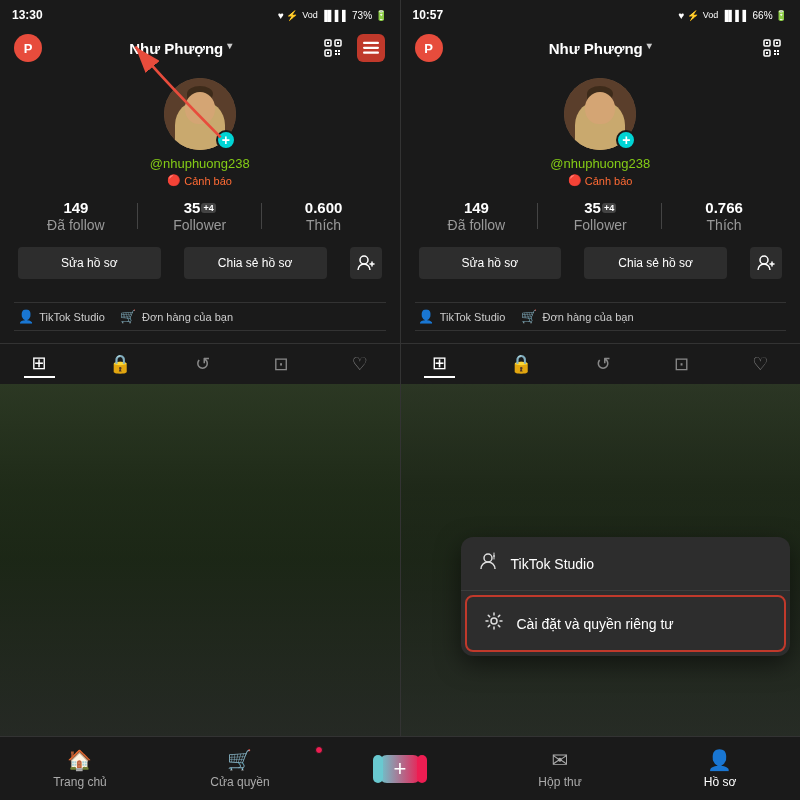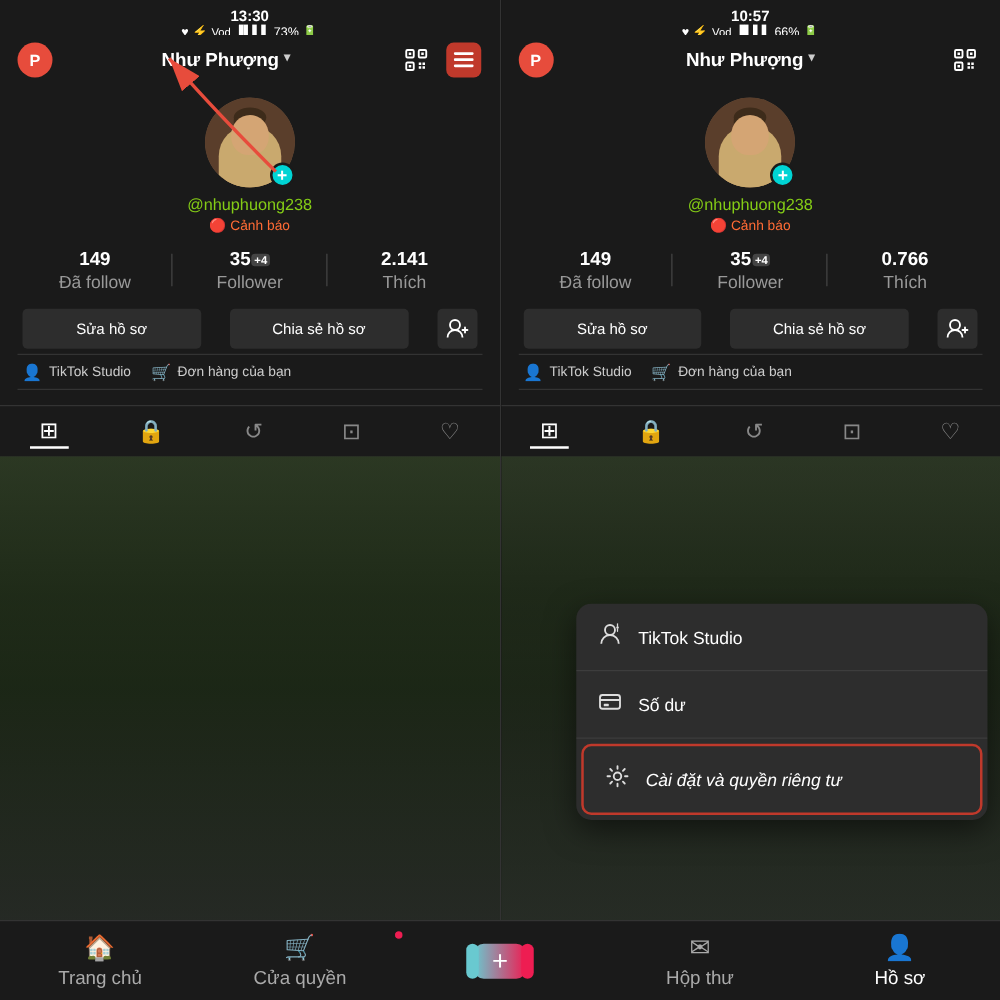--- a/index.html
+++ b/index.html
@@ -14,21 +14,20 @@
     }
 
     
     .status-bar {
       display: flex;
       justify-content: space-between;
       align-items: center;
       padding: 6px 12px 4px;
       background: #1a1a1a;
       height: 28px;
-      flex-direction: column;
     }
 
     .status-time {
       font-size: 12px;
       font-weight: 600;
       color: #fff;
     }
 
     .status-icons {
       display: flex;
@@ -226,21 +225,21 @@
       color: #999;
       margin-top: 1px;
     }
 
     
     .action-buttons {
       display: flex;
       gap: 23px;
       width: 100%;
       padding: 0 4px;
-      margin-bottom: 4px;
+      margin-bottom: 23px;
     }
 
     .action-btn {
       flex: 1;
       height: 32px;
       background: #2d2d2d;
       border: none;
       border-radius: 4px;
       color: #fff;
       font-size: 12px;
@@ -339,21 +338,21 @@
       cursor: pointer;
       flex: 1;
     }
 
     .bottom-nav-icon {
       font-size: 20px;
       color: #aaa;
     }
 
     .bottom-nav-label {
-      font-size: 15px;
+      font-size: 12px;
       color: #aaa;
       text-align: center;
     }
 
     .bottom-nav-item.active .bottom-nav-icon,
     .bottom-nav-item.active .bottom-nav-label {
       color: #fff;
     }
 
     .add-btn {
@@ -429,21 +428,20 @@
       padding: 14px 16px;
       cursor: pointer;
       border-bottom: 1px solid #3d3d3d;
     }
 
     .dropdown-item:last-child {
       border-bottom: none;
       border: 2px solid #c0392b;
       border-radius: 8px;
       margin: 4px;
-      font-style: italic;
     }
 
     .dropdown-item-icon {
       font-size: 18px;
       color: #ddd;
       width: 22px;
       text-align: center;
     }
 
     .dropdown-item-label {
@@ -563,21 +561,21 @@
         </div>
         <div class="stat-item">
           <div class="stat-number">
             <span>35</span>
             <sup class="stat-plus">+4</sup>
           </div>
           <div class="stat-label">Follower</div>
         </div>
         <div class="stat-item">
           <div class="stat-number">
-              <span>2.141</span>
+              <span>0.600</span>
             </div>
           <div class="stat-label">Thích</div>
         </div>
       </div>
 
       <div class="action-buttons">
         <button class="action-btn">Sửa hồ sơ</button>
         <button class="action-btn">Chia sẻ hồ sơ</button>
         <button class="action-btn-icon">
           <svg width="18" height="18" viewBox="0 0 18 18" fill="none">
@@ -747,30 +745,20 @@
           <svg width="20" height="20" viewBox="0 0 20 20" fill="none">
             <circle cx="10" cy="7" r="4" stroke="#ddd" stroke-width="1.5" fill="none"></circle>
             <path d="M3 18c0-3.866 3.134-7 7-7s7 3.134 7 7" stroke="#ddd" stroke-width="1.5" fill="none"></path>
             <circle cx="16" cy="5" r="1" fill="#ddd"></circle>
             <line x1="16" y1="2" x2="16" y2="4" stroke="#ddd" stroke-width="1" stroke-linecap="round"></line>
             <line x1="16" y1="6" x2="16" y2="8" stroke="#ddd" stroke-width="1" stroke-linecap="round"></line>
           </svg>
         </span>
         <span class="dropdown-item-label">TikTok Studio</span>
       </div>
-      <div class="dropdown-item">
-        <span class="dropdown-item-icon">
-          <svg width="20" height="20" viewBox="0 0 20 20" fill="none">
-            <rect x="2" y="5" width="16" height="11" rx="2" stroke="#ddd" stroke-width="1.5" fill="none"></rect>
-            <line x1="2" y1="9" x2="18" y2="9" stroke="#ddd" stroke-width="1.5"></line>
-            <rect x="5" y="12" width="4" height="2" rx="0.5" fill="#ddd"></rect>
-          </svg>
-        </span>
-        <span class="dropdown-item-label">Số dư</span>
-      </div>
       <div class="dropdown-item" style="border: 2px solid #c0392b; border-radius: 8px; margin: 4px;">
         <span class="dropdown-item-icon">
           <svg width="20" height="20" viewBox="0 0 20 20" fill="none">
             <circle cx="10" cy="10" r="3" stroke="#ddd" stroke-width="1.5" fill="none"></circle>
             <path d="M10 2v2M10 16v2M2 10h2M16 10h2M4.22 4.22l1.42 1.42M14.36 14.36l1.42 1.42M4.22 15.78l1.42-1.42M14.36 5.64l1.42-1.42" stroke="#ddd" stroke-width="1.5" stroke-linecap="round"></path>
           </svg>
         </span>
         <span class="dropdown-item-label">Cài đặt và quyền riêng tư</span>
       </div>
     </div>

